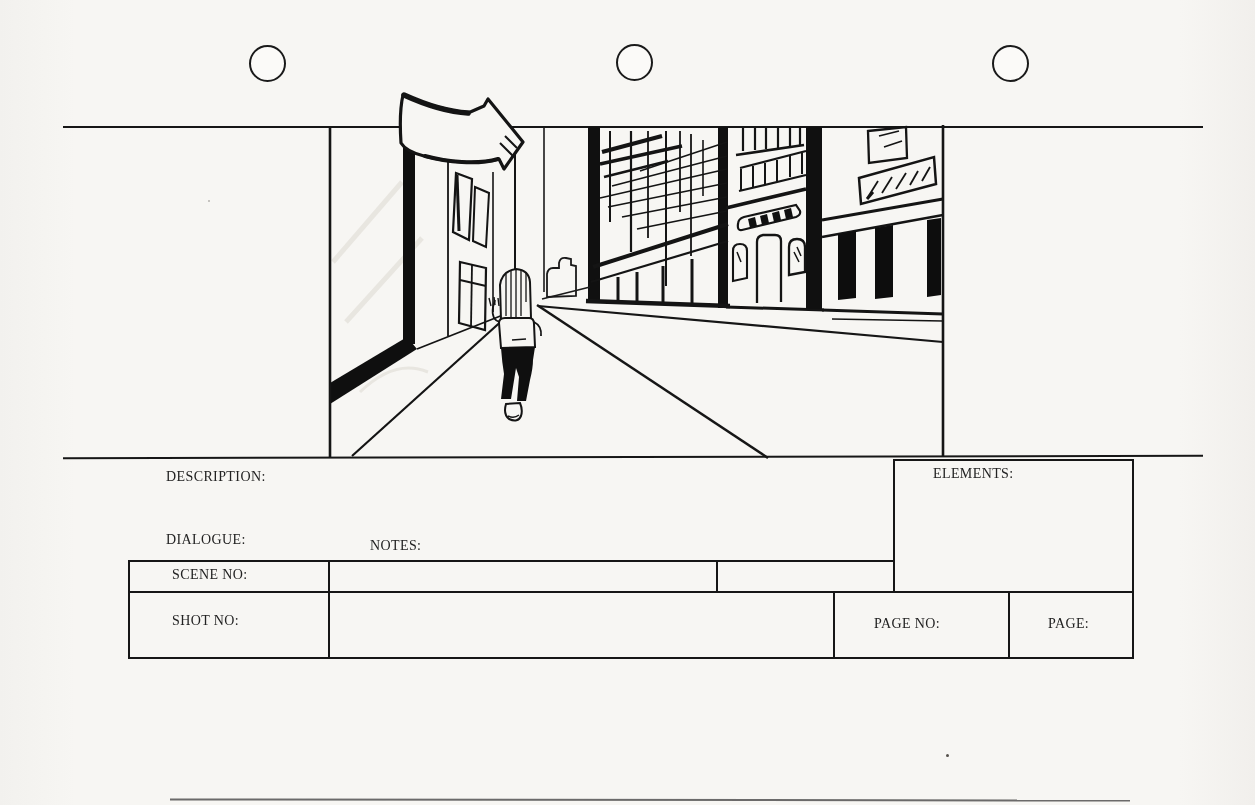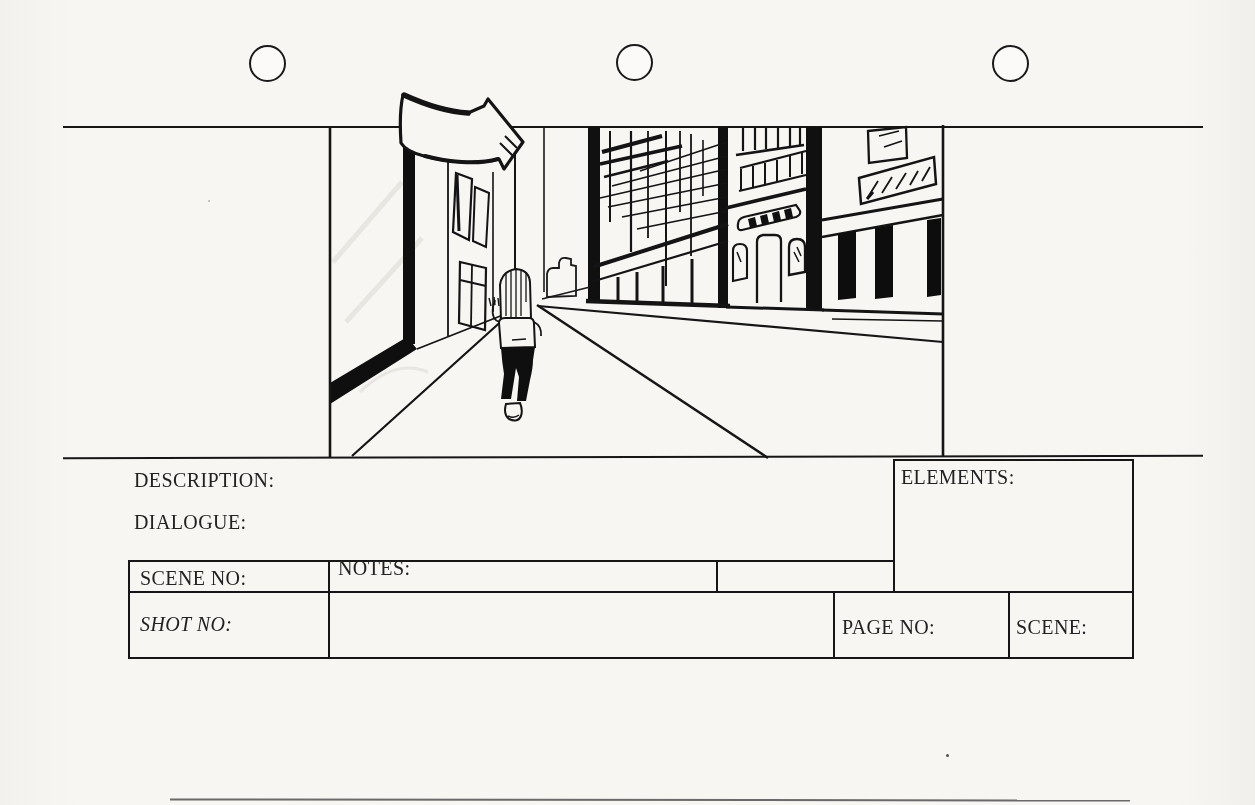--- a/index.html
+++ b/index.html
@@ -14,22 +14,22 @@
     color:#1c1c1c;
   }
   .abs{position:absolute;}
   .hole{
     position:absolute;width:33px;height:33px;border-radius:50%;
     border:2.6px solid #1a1a1a;background:#fbfaf8;
   }
   .hline{position:absolute;background:#161616;height:2.4px;}
   .vline{position:absolute;background:#161616;width:2.3px;}
   .lbl{
-    position:absolute;font-size:20px;letter-spacing:0.4px;
-    color:#222;white-space:nowrap;
+    position:absolute;font-size:14px;letter-spacing:0.4px;
+    color:#222;white-space:nowrap;margin-left:32px;
   }
   .scanline{position:absolute;background:#2f2f2f;opacity:0.7;height:1.8px;transform:rotate(0.06deg);}
   .speck{position:absolute;background:#55514c;border-radius:50%;}
   .field-area{position:absolute;color:#1c1c1c;font-size:15px;}
 </style>
 </head>
 <body>
 
 <div class="page">
 
@@ -196,47 +196,47 @@
                C477,165 447,162 424,156 C412,153 404,148 401,143 C400,128 400,108 403,95 Z" fill="#f7f6f3" stroke="#141414" stroke-width="3.2" stroke-linejoin="round"></path>
       <path d="M404,95 C426,105 450,112 468,113" fill="none" stroke="#141414" stroke-width="5.5" stroke-linecap="round"></path>
       <path d="M425,156 C447,162 477,165 498,159" fill="none" stroke="#141414" stroke-width="4" stroke-linecap="round"></path>
       <path d="M505,136 L517,148 M500,143 L513,156" stroke="#141414" stroke-width="2" fill="none"></path>
     </g>
   </svg>
 
   <div class="lbl" style="left:134px;top:469px;">DESCRIPTION:</div>
   <div class="field-area" style="left:250px;top:469px;width:620px;height:30px;"></div>
 
-  <div class="lbl" style="left:134px;top:511px;text-align:right;">DIALOGUE:</div>
+  <div class="lbl" style="left:134px;top:532px;text-align:right;">DIALOGUE:</div>
   <div class="field-area" style="left:235px;top:511px;width:635px;height:30px;"></div>
 
   <div class="lbl" style="left:901px;top:466px;font-family:Liberation Serif, serif;">ELEMENTS:</div>
   <div class="field-area" style="left:901px;top:486px;width:220px;height:100px;"></div>
 
   <div class="hline" style="left:893px;top:459px;width:241px;"></div>
   <div class="vline" style="left:893px;top:459px;height:134px;"></div>
   <div class="vline" style="left:1132px;top:459px;height:200px;"></div>
 
   <div class="hline" style="left:128px;top:560px;width:767px;"></div>
   <div class="hline" style="left:128px;top:591px;width:1006px;"></div>
   <div class="hline" style="left:128px;top:657px;width:1006px;"></div>
   <div class="vline" style="left:128px;top:560px;height:99px;"></div>
   <div class="vline" style="left:328px;top:560px;height:99px;"></div>
   <div class="vline" style="left:716px;top:560px;height:33px;"></div>
   <div class="vline" style="left:833px;top:591px;height:68px;"></div>
   <div class="vline" style="left:1008px;top:591px;height:68px;"></div>
 
   <div class="lbl" style="left:140px;top:567px;text-align:right;">SCENE NO:</div>
   <div class="field-area" style="left:235px;top:567px;width:88px;height:20px;"></div>
-  <div class="lbl" style="left:338px;top:557px;">NOTES:</div>
+  <div class="lbl" style="left:338px;top:538px;">NOTES:</div>
   <div class="field-area" style="left:405px;top:567px;width:305px;height:20px;"></div>
-  <div class="lbl" style="left:140px;top:613px;font-style:italic;">SHOT NO:</div>
+  <div class="lbl" style="left:140px;top:613px;">SHOT NO:</div>
   <div class="field-area" style="left:230px;top:613px;width:93px;height:20px;"></div>
   <div class="lbl" style="left:842px;top:616px;">PAGE NO:</div>
   <div class="field-area" style="left:945px;top:616px;width:58px;height:20px;"></div>
-  <div class="lbl" style="left:1016px;top:616px;">SCENE:</div>
+  <div class="lbl" style="left:1016px;top:616px;">PAGE:</div>
   <div class="field-area" style="left:1068px;top:616px;width:58px;height:20px;"></div>
 
   <div class="scanline" style="left:170px;top:799px;width:960px;"></div>
   <div class="speck" style="left:946px;top:754px;width:3px;height:3px;"></div>
   <div class="speck" style="left:208px;top:200px;width:2px;height:2px;opacity:.4;"></div>
 
 </div>
 
 </body></html>

